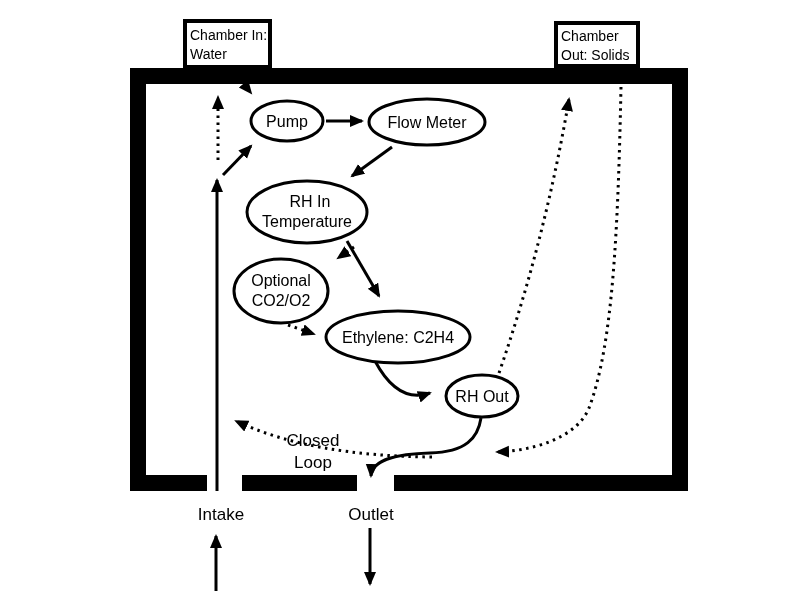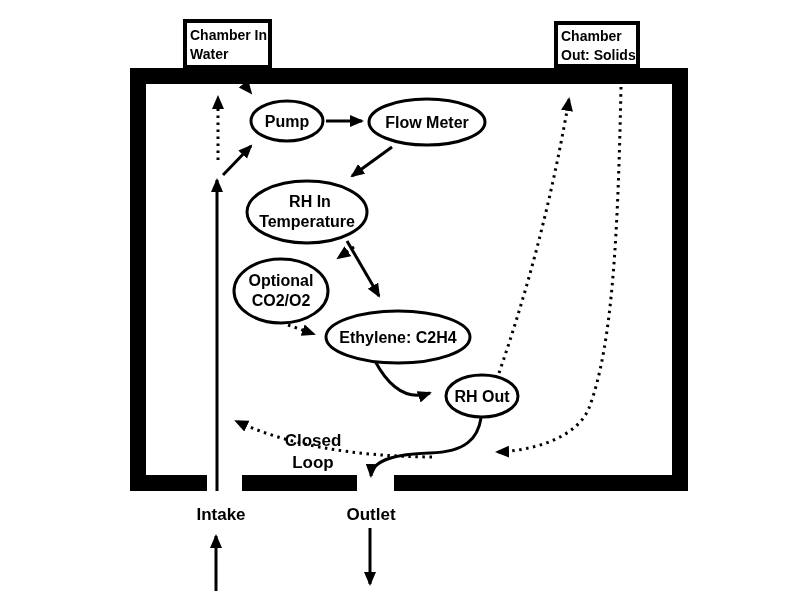--- a/index.html
+++ b/index.html
@@ -8,21 +8,20 @@
     background: #ffffff;
     width: 800px;
     height: 600px;
     overflow: hidden;
   }
   .canvas-wrap {
     position: relative;
     width: 666px;
     height: 600px;
     background: #ffffff;
-    font-weight: bold;
   }
   svg {
     display: block;
     font-family: "Liberation Sans", sans-serif;
   }
   .wall { fill: #000000; }
   .io-box { fill: #ffffff; stroke: #000000; stroke-width: 4; }
   .node { fill: #ffffff; stroke: #000000; stroke-width: 3; }
   .edge-solid { fill: none; stroke: #000000; stroke-width: 3; }
   .edge-dotted { fill: none; stroke: #000000; stroke-width: 3; stroke-dasharray: 2.5 4.5; }

